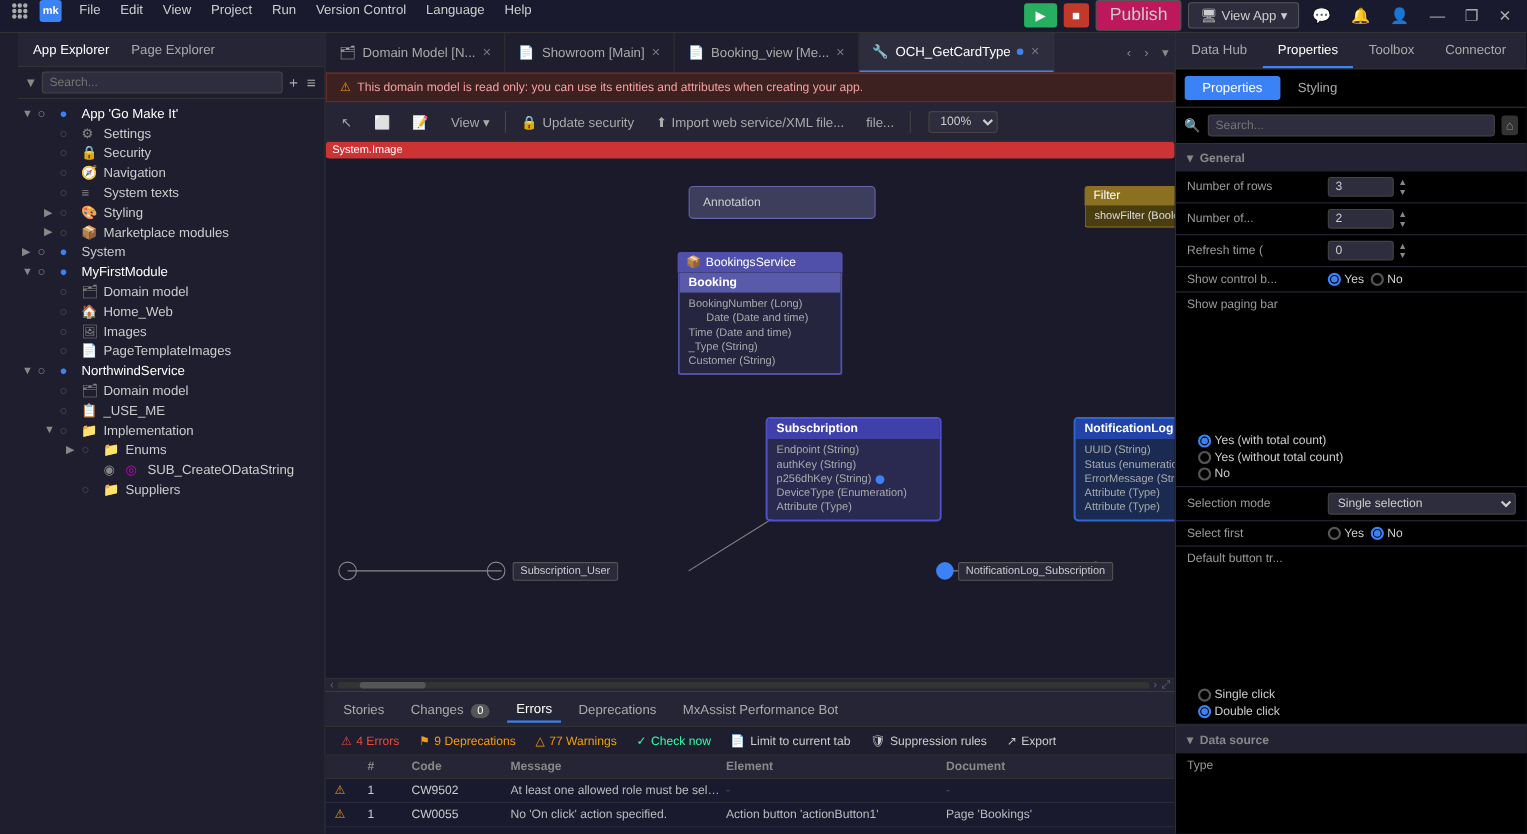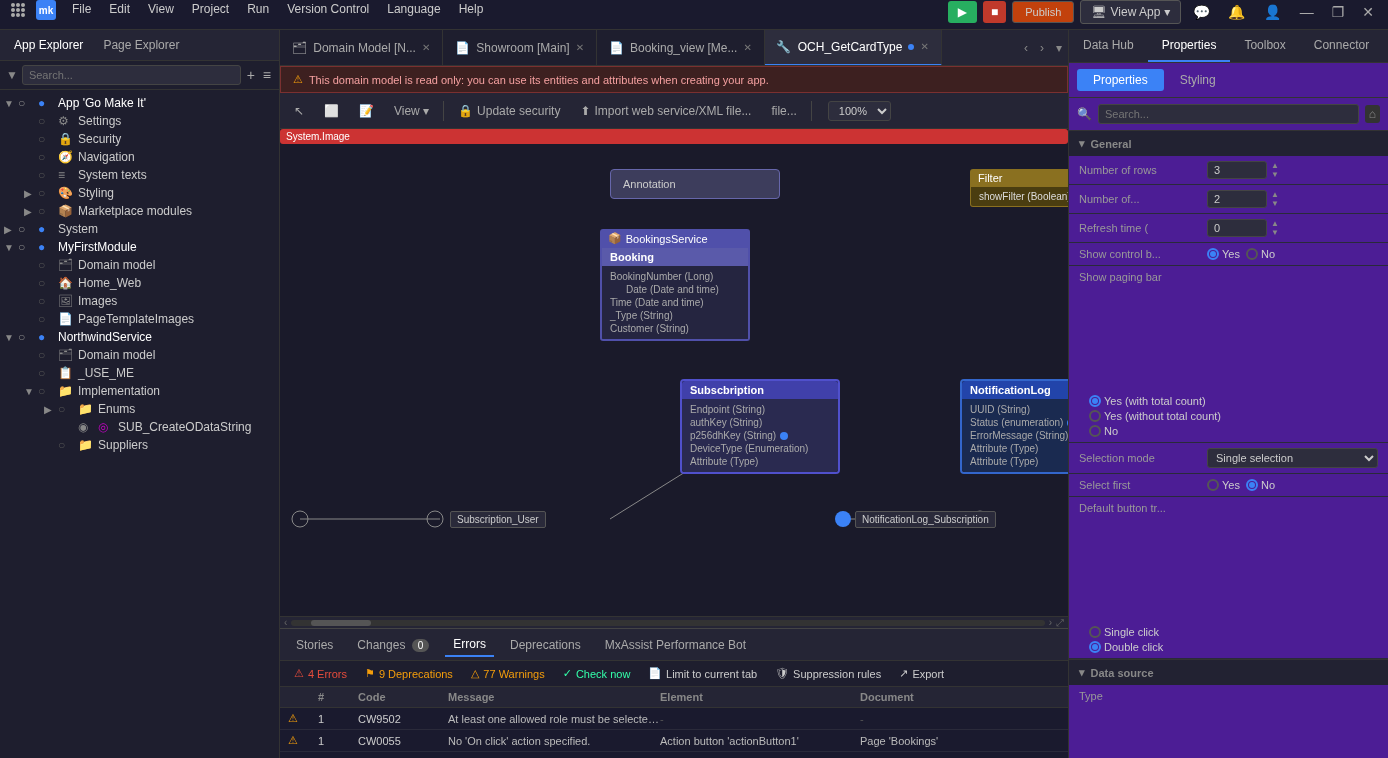--- a/index.html
+++ b/index.html
@@ -6,21 +6,21 @@
     body { background: #1e1e2e; color: #cdd6f4; font-family: 'Segoe UI', Arial, sans-serif; font-size: 12px; overflow: hidden; width: 1388px; height: 758px; }
 
     
     #title-bar { background: #1a1a2e; height: 30px; display: flex; align-items: flex-start; padding: 0 8px; gap: 8px; border-bottom: 1px solid #333; }
     #title-bar .app-icon { background: #3b82f6; width: 20px; height: 20px; border-radius: 3px; display: flex; align-items: center; justify-content: center; color: white; font-weight: bold; font-size: 10px; }
     #title-bar .menu-items { display: flex; gap: 2px; }
     #title-bar .menu-item { padding: 2px 8px; color: #ccc; cursor: pointer; border-radius: 3px; font-size: 12px; }
     #title-bar .title-spacer { flex: 1; }
 
     
-    #main { display: flex; height: calc(758px - 30px); }
+    #main { display: flex; height: calc(758px - 30px); margin-left: 16px; }
 
     
     #sidebar { width: 280px; background: #1e1e2e; border-right: 1px solid #333; display: flex; flex-direction: column; overflow: hidden; }
 
     
     #sidebar-tabs { display: flex; padding: 4px 8px; gap: 8px; border-bottom: 1px solid #333; background: #252535; }
     .sidebar-tab { color: #aaa; cursor: pointer; padding: 4px 6px; border-radius: 3px; font-size: 12px; white-space: nowrap; }
     .sidebar-tab.active { color: #fff; }
 
     
@@ -105,21 +105,21 @@
     .bottom-tool-btn.success { color: #3fa; }
 
     
     #bottom-table { flex: 1; overflow-y: auto; }
     .table-header { display: grid; grid-template-columns: 30px 40px 90px 1fr 200px 200px; background: #252535; border-bottom: 1px solid #333; padding: 4px 8px; color: #888; font-size: 11px; font-weight: bold; }
     .table-row { display: grid; grid-template-columns: 30px 40px 90px 1fr 200px 200px; padding: 4px 8px; border-bottom: 1px solid #2a2a3a; font-size: 11px; color: #ccc; align-items: center; }
     .row-warn-icon { color: #f59e0b; }
     .row-dash { color: #555; }
 
     
-    #right-panel { width: 320px; background: #4c1d95; border-left: 1px solid #333; display: flex; flex-direction: column; overflow: hidden; }
+    #right-panel { width: 320px; background: #000000; border-left: 1px solid #333; display: flex; flex-direction: column; overflow: hidden; }
 
     
     #right-tabs { display: flex; align-items: center; padding: 0; border-bottom: 1px solid #333; background: #252535; }
     .right-tab { padding: 8px 14px; color: #aaa; cursor: pointer; font-size: 12px; border-bottom: 2px solid transparent; }
     .right-tab.active { color: #fff; border-bottom: 2px solid #3b82f6; }
 
     
     #prop-subtabs { display: flex; padding: 6px 8px; gap: 0; border-bottom: 1px solid #333; }
     .prop-subtab { padding: 4px 16px; font-size: 12px; cursor: pointer; color: #aaa; border-radius: 3px; }
     .prop-subtab.active { background: #3b82f6; color: #fff; border-radius: 3px; }
@@ -149,21 +149,21 @@
 
     
     ::-webkit-scrollbar { width: 6px; height: 6px; }
     ::-webkit-scrollbar-track { background: #1a1a2a; }
     ::-webkit-scrollbar-thumb { background: #444; border-radius: 3px; }
 
     
     #titlebar-right { display: flex; align-items: center; gap: 6px; }
     .run-btn { background: #27ae60; border: none; color: white; padding: 4px 10px; border-radius: 3px; cursor: pointer; font-size: 12px; display: flex; align-items: center; gap: 4px; }
     .stop-btn { background: #c0392b; border: none; color: white; padding: 4px 8px; border-radius: 3px; cursor: pointer; font-size: 12px; }
-    .publish-btn { background: #c2410c; border: 1px solid #555; color: #ccc; padding: 4px 12px; border-radius: 3px; cursor: pointer; font-size: 11px; }
+    .publish-btn { background: #be185d; border: 1px solid #555; color: #ccc; padding: 4px 12px; border-radius: 3px; cursor: pointer; font-size: 16px; }
     .view-app-btn { background: #2d2d3d; border: 1px solid #555; color: #ccc; padding: 4px 10px; border-radius: 3px; cursor: pointer; font-size: 12px; display: flex; align-items: center; gap: 4px; }
     .titlebar-icon { color: #aaa; cursor: pointer; padding: 2px 6px; font-size: 14px; }
 
     .grid-icon { display: grid; grid-template-columns: repeat(3, 4px); gap: 1px; padding: 3px; }
     .grid-dot { width: 4px; height: 4px; background: #aaa; border-radius: 50%; }
   </style>
 </head>
 <body>
 
 <div id="title-bar">

